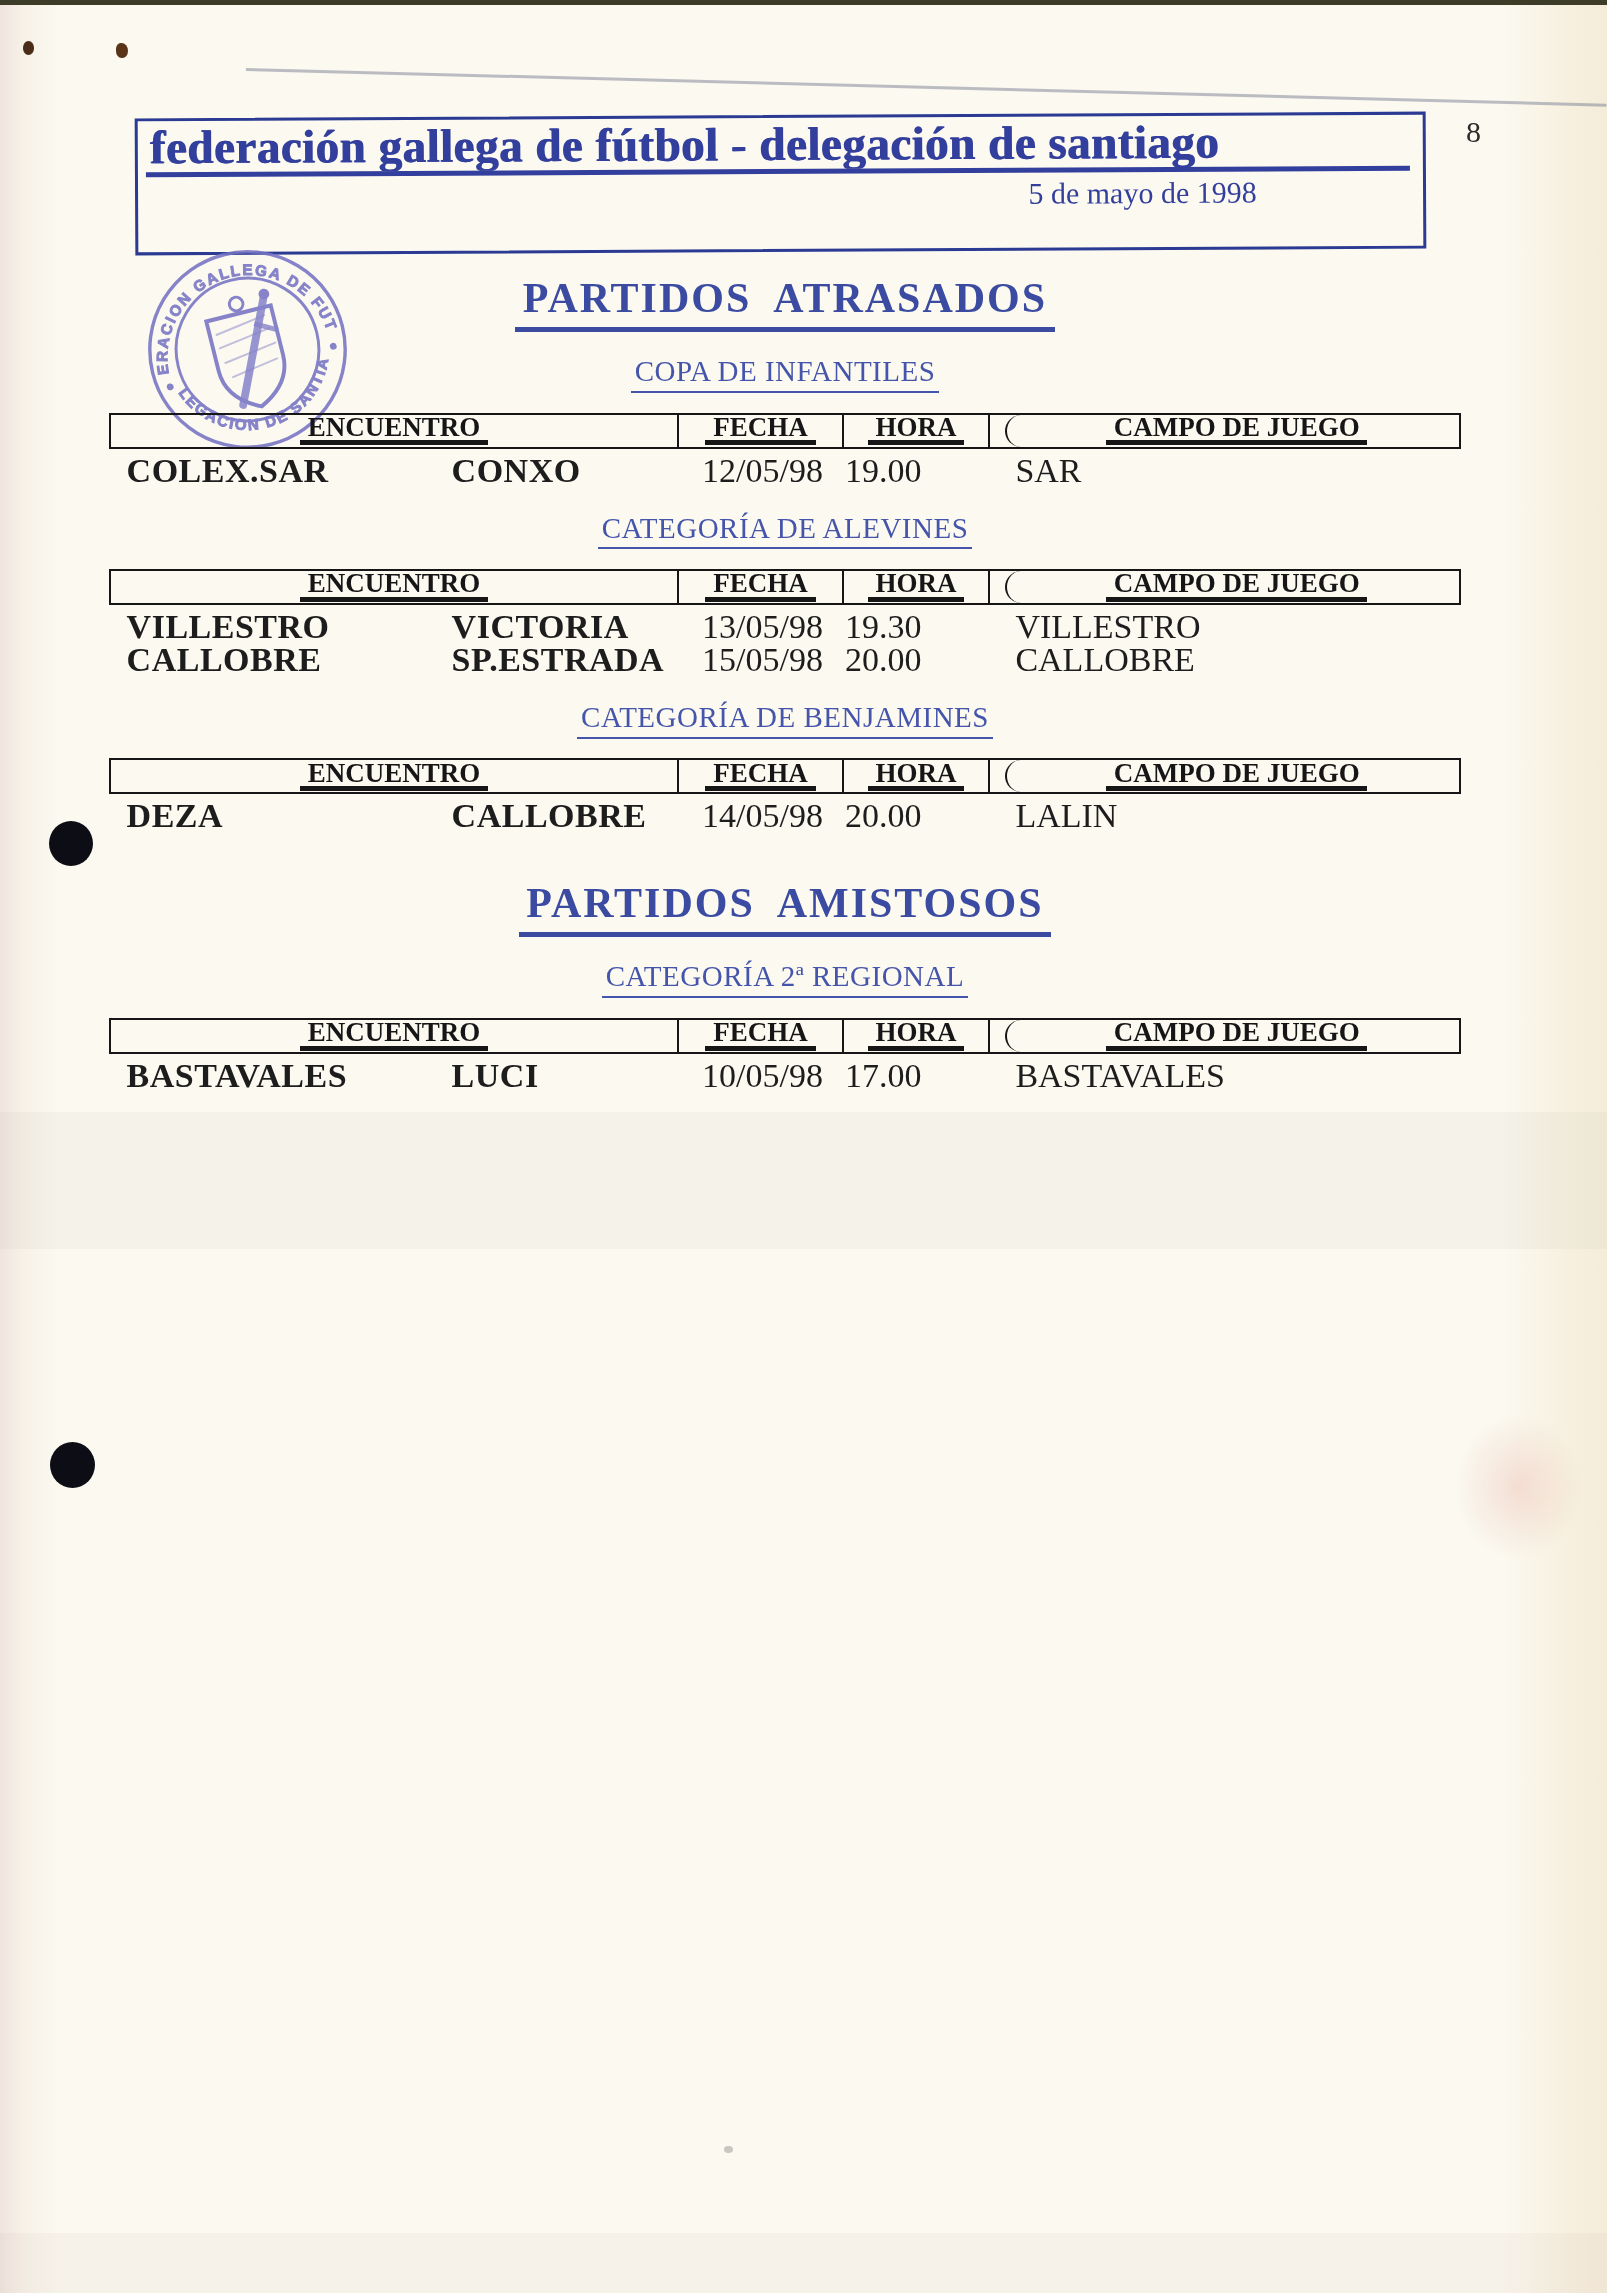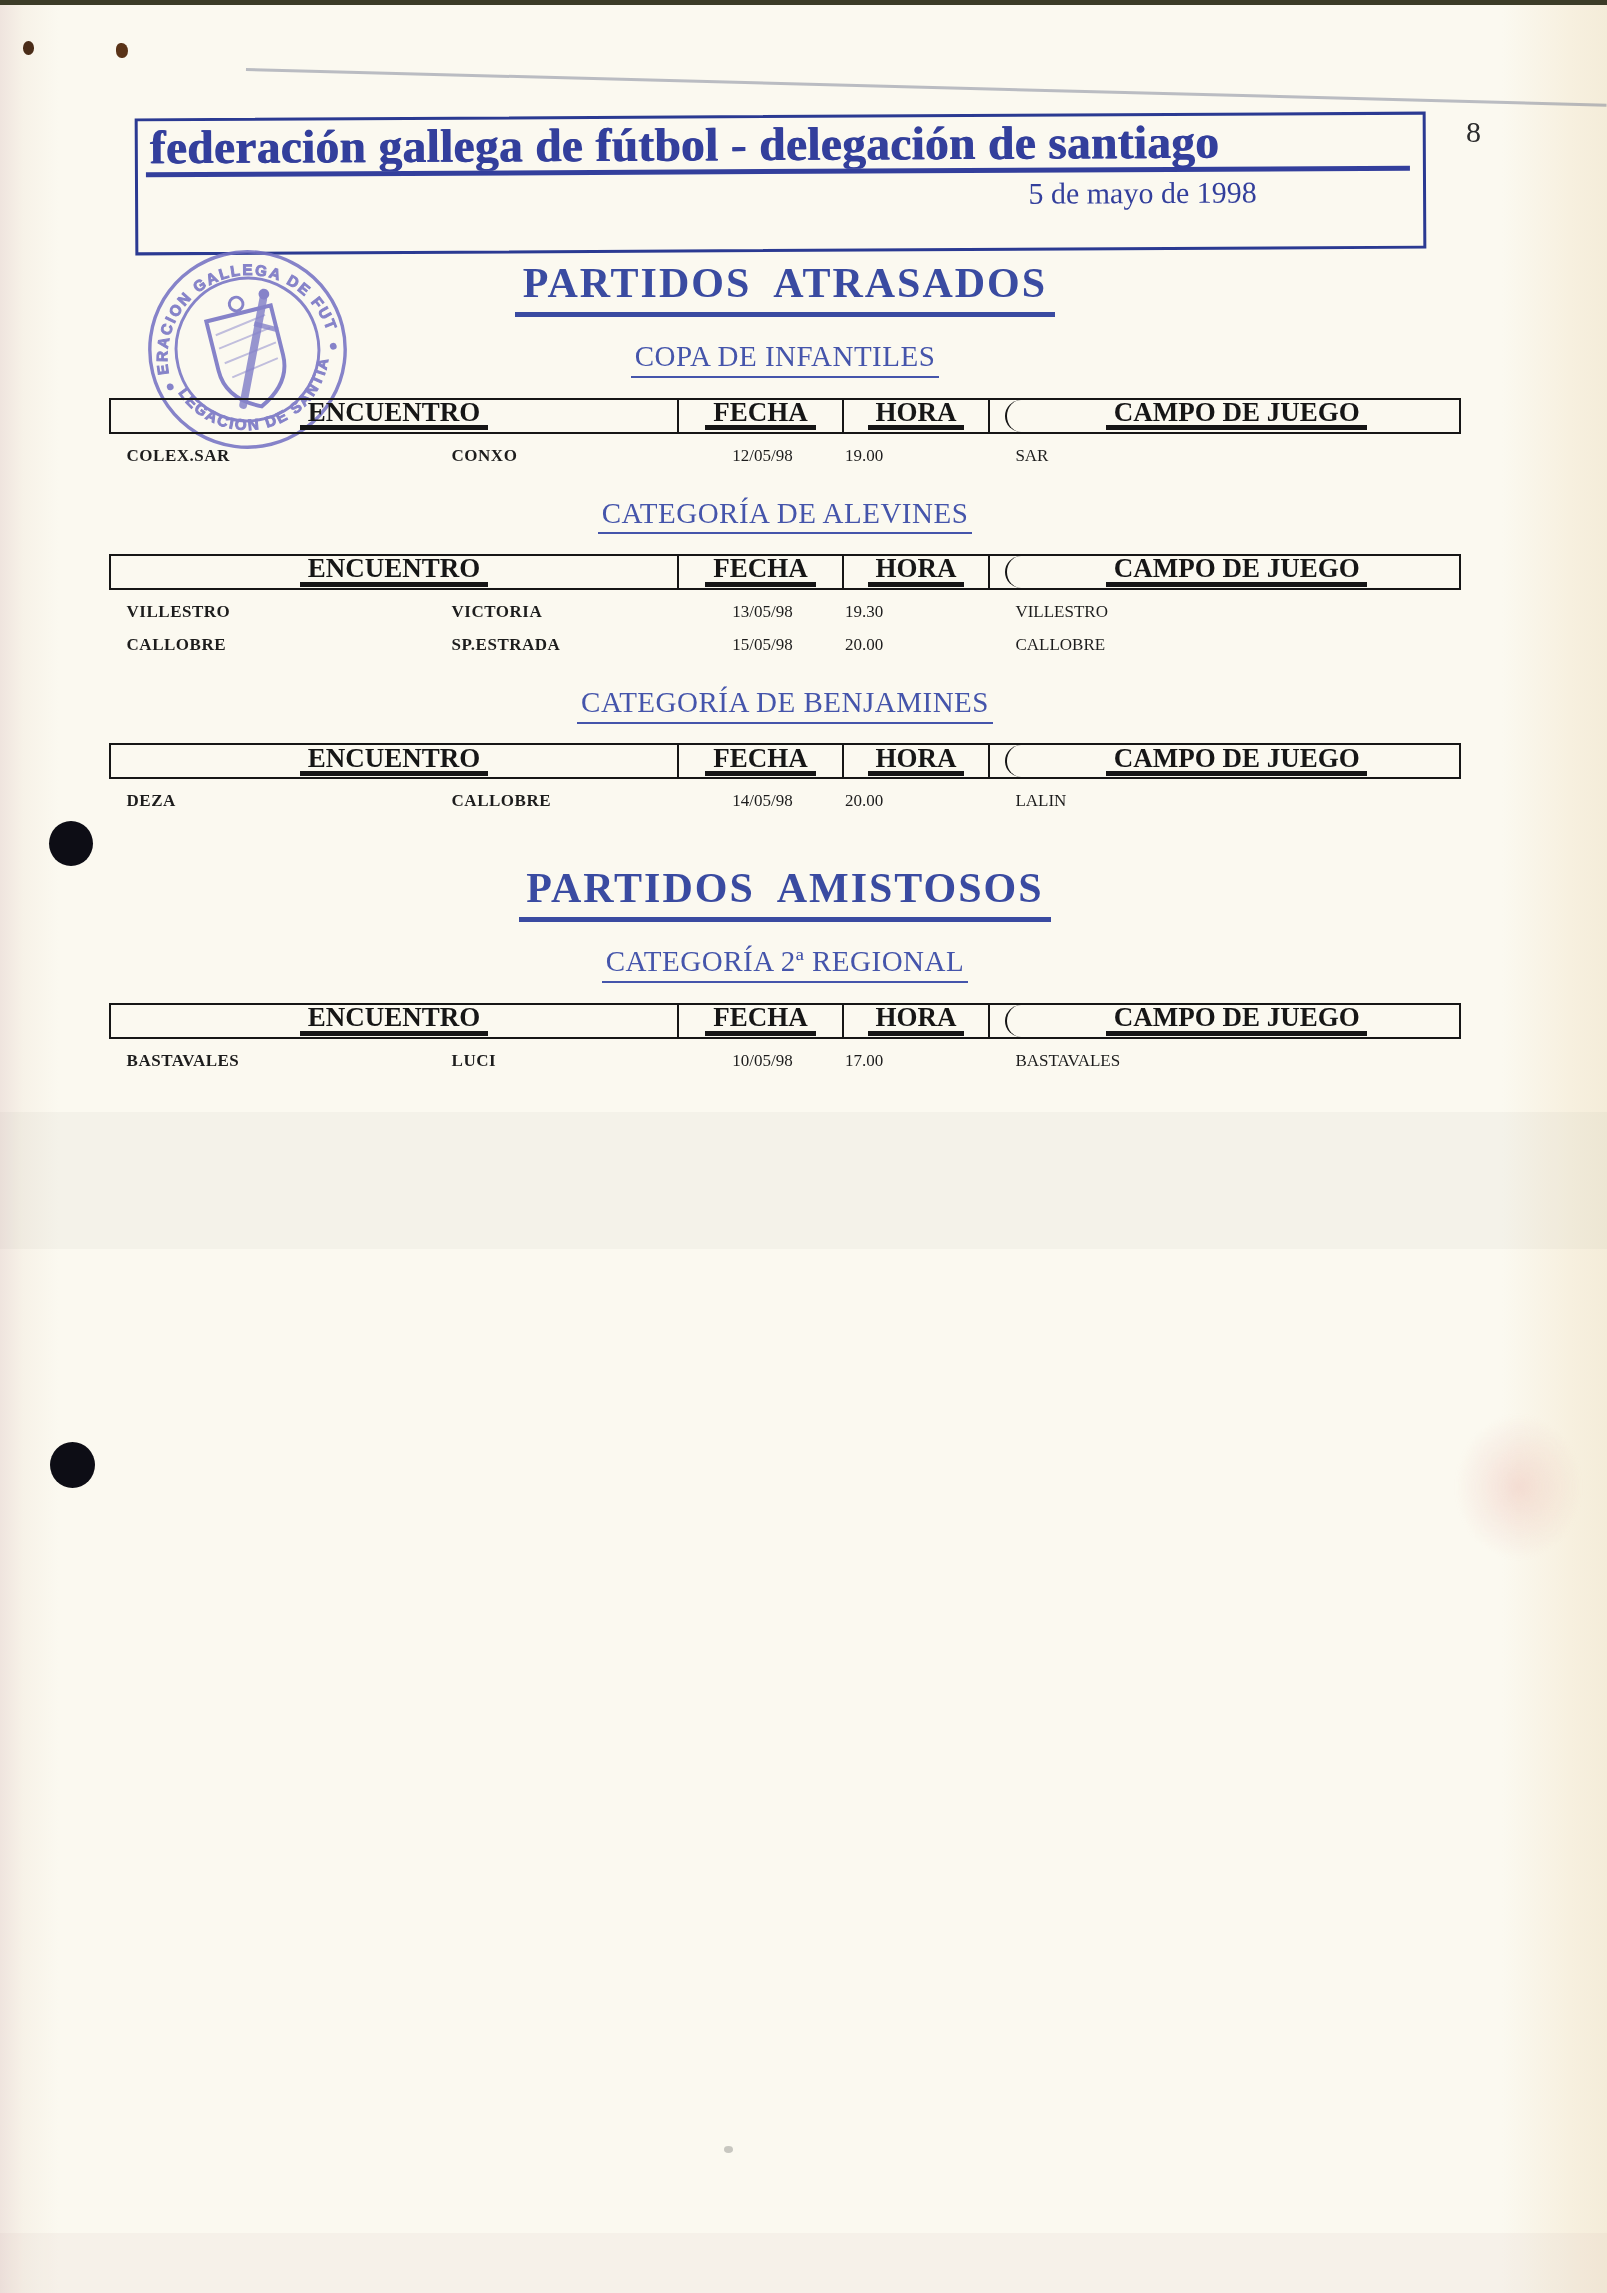--- a/index.html
+++ b/index.html
@@ -35,39 +35,39 @@
              font-size:47px;line-height:49px;font-weight:bold;letter-spacing:0.5px;
              color:var(--header-blue);text-shadow:1px 0 0 currentColor;}
   .title-underline{position:absolute;left:7.8px;top:51px;width:1264px;height:4.9px;background:var(--header-blue);}
   .header-date{position:absolute;left:858px;top:60px;width:293px;text-align:center;
                font-size:30px;color:var(--header-blue);}
   .page-number{position:absolute;left:1466px;top:115px;font-size:30px;color:#2c2c2c;}
   .stamp{position:absolute;left:142px;top:244px;width:211px;height:211px;opacity:.88;}
   .stamp text{font-family:"Liberation Sans",sans-serif;font-weight:bold;font-size:15.5px;letter-spacing:2px;
               fill:var(--stamp-purple);}
   
-  .content{position:absolute;left:109px;top:259px;width:1352px;}
+  .content{position:absolute;left:109px;top:274px;width:1352px;}
   .sec + .sec{margin-top:47px;}
   .sec-title{margin:0 0 15.6px;text-align:center;font-size:42px;font-weight:bold;
              color:var(--title-blue);letter-spacing:2px;word-spacing:11.7px;}
   .sec-title span{display:inline-block;border-bottom:5.9px solid var(--title-blue);padding:0 7.8px 4.9px;}
   .cat-title{margin:23.4px 0 19.5px;text-align:center;font-size:29px;font-weight:normal;
              color:var(--category-blue);letter-spacing:0.5px;}
   .cat-title span{display:inline-block;border-bottom:2.9px solid var(--category-blue);padding:0 3.9px 2.9px;}
   .catblock{margin-bottom:25px;}
   .thead{display:flex;align-items:flex-end;height:36px;box-sizing:border-box;
          border:2.9px solid var(--ink-black);font-weight:bold;font-size:27px;color:var(--ink-black);}
   .thead .hc{height:100%;display:flex;align-items:center;justify-content:center;box-sizing:border-box;}
   .h-enc{width:568px;border-right:2.9px solid var(--ink-black);}
   .h-fec{width:165px;border-right:2.9px solid var(--ink-black);}
   .h-hor{width:146px;border-right:2.9px solid var(--ink-black);}
   .h-cam{flex:1;margin-left:14.6px;border-left:2.9px solid var(--ink-black);justify-content:flex-start;padding-left:7.8px;border-radius:16px;}
   .thead .hc span{border-bottom:5.9px solid var(--ink-black);line-height:23.4px;padding:0 7.8px 1px;}
   .tbody{margin-top:4.9px;}
-  .trow{display:flex;height:33px;line-height:33px;font-size:17px;color:#1d1d1d;}
+  .trow{display:flex;height:33px;line-height:33px;font-size:34px;color:#1d1d1d;}
   .r-t1{width:327px;padding-left:17.6px;box-sizing:border-box;font-weight:bold;letter-spacing:0.5px;}
   .r-t2{width:244px;padding-left:15.6px;box-sizing:border-box;font-weight:bold;letter-spacing:0.5px;}
   .r-fec{width:165px;text-align:center;}
   .r-hor{width:146px;text-align:left;}
   .r-cam{flex:1;padding-left:24.4px;box-sizing:border-box;}
 </style>
 </head>
 <body>
 
 <div class="topline"></div>

